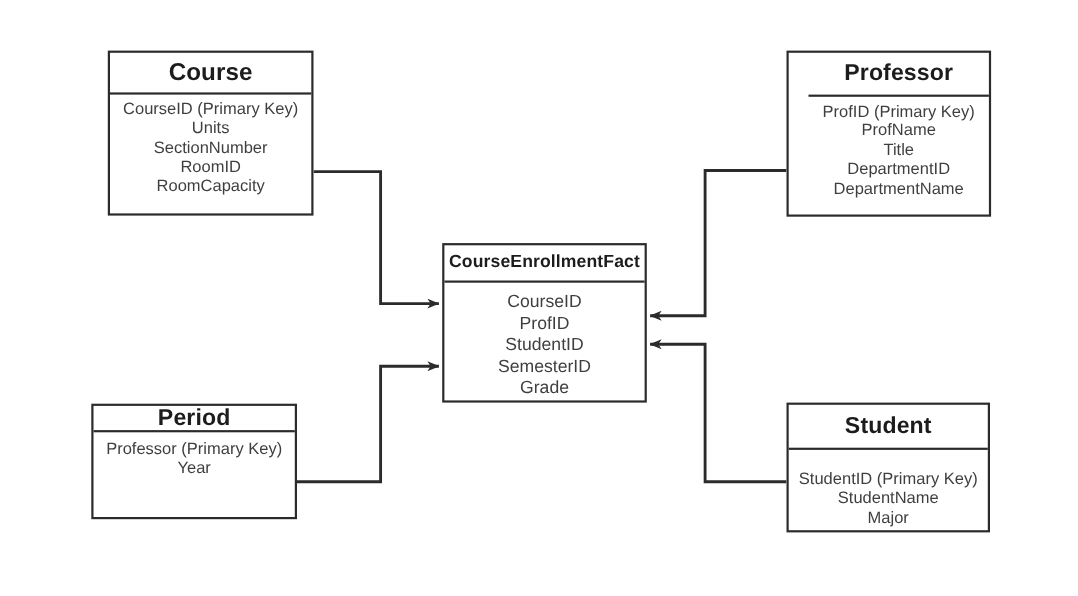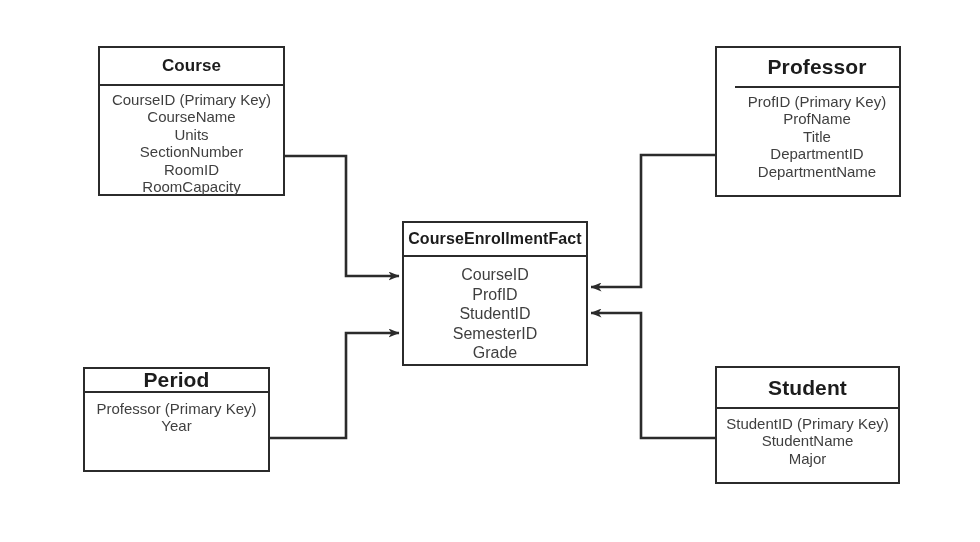--- a/index.html
+++ b/index.html
@@ -43,38 +43,38 @@
     padding: 5px 2px 6px 2px;
     line-height: 1.16;
   }
   .field {
     display: block;
     white-space: nowrap;
   }
 
   
   #ent-course      { left: 98px;  top: 46px;  width: 187px; height: 150px; }
-  #ent-course  .entity-title  { height: 38px; font-size: 17px; }
+  #ent-course  .entity-title  { height: 38px; font-size: 22px; }
   #ent-course  .entity-fields { font-size: 15px; }
 
   #ent-professor   { left: 715px; top: 46px;  width: 186px; height: 151px; padding-left: 18px; }
   #ent-professor .entity-title  { height: 40px; font-size: 21px; }
   #ent-professor .entity-fields { font-size: 15px; }
 
   #ent-fact        { left: 402px; top: 221px; width: 186px; height: 145px; }
   #ent-fact    .entity-title  { height: 34px; font-size: 16px; }
   #ent-fact    .entity-fields { font-size: 16px; line-height: 1.22; padding-top: 8px; }
 
   #ent-period      { left: 83px;  top: 367px; width: 187px; height: 105px; }
   #ent-period  .entity-title  { height: 24px; font-size: 21px; }
   #ent-period  .entity-fields { font-size: 15px; padding-top: 7px; }
 
   #ent-student     { left: 715px; top: 366px; width: 185px; height: 118px; }
   #ent-student .entity-title  { height: 41px; font-size: 21px; }
-  #ent-student .entity-fields { font-size: 15px; padding-top: 6px; }
+  #ent-student .entity-fields { font-size: 15px; padding-top: 18px; }
 
   #connectors {
     position: absolute;
     left: 0;
     top: 0;
     width: 980px;
     height: 542px;
     z-index: 1;
   }
 </style>
@@ -99,21 +99,20 @@
 
     <path fill="none" stroke="#2b2b2b" stroke-width="2.6" stroke-linejoin="miter" marker-end="url(#arrow-left)" d="M 715 155 L 641 155 L 641 287 L 591 287"></path>
 
     <path fill="none" stroke="#2b2b2b" stroke-width="2.6" stroke-linejoin="miter" marker-end="url(#arrow-left)" d="M 715 438 L 641 438 L 641 313 L 591 313"></path>
   </svg>
 
   <div class="entity" id="ent-course">
     <div class="entity-title">Course</div>
     <div class="entity-fields">
       <span class="field">CourseID (Primary Key)</span>
-      <span class="field">CourseName</span>
       <span class="field">Units</span>
       <span class="field">SectionNumber</span>
       <span class="field">RoomID</span>
       <span class="field">RoomCapacity</span>
     </div>
   </div>
 
   <div class="entity" id="ent-professor">
     <div class="entity-title">Professor</div>
     <div class="entity-fields">

